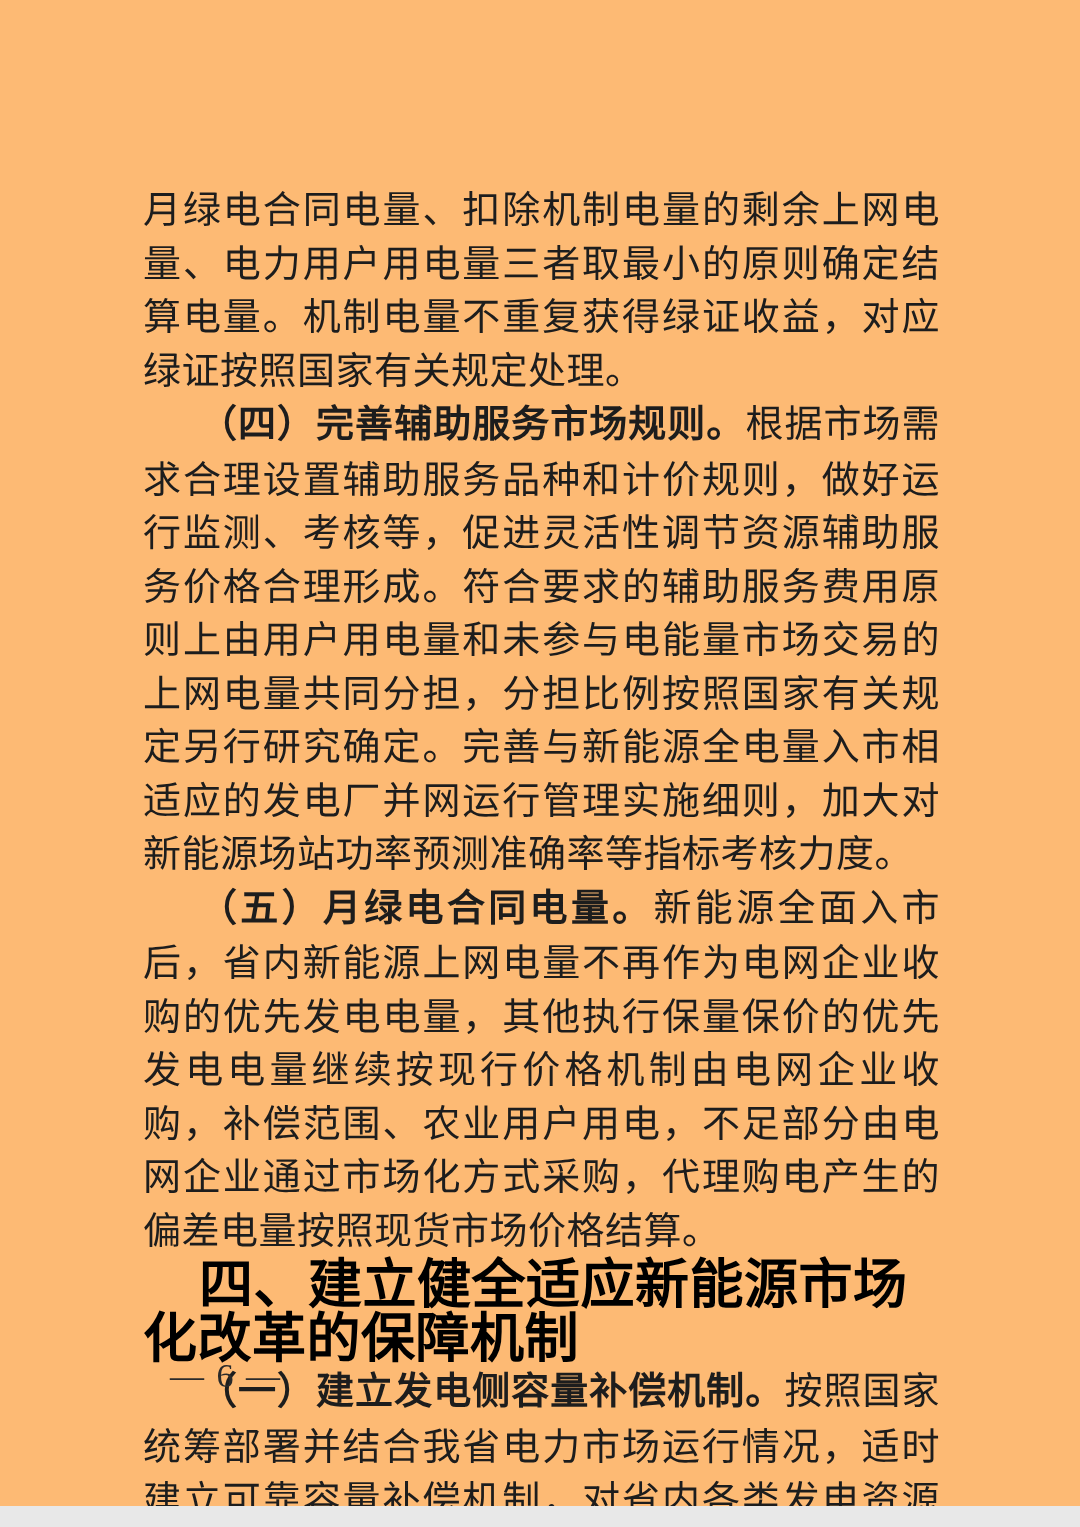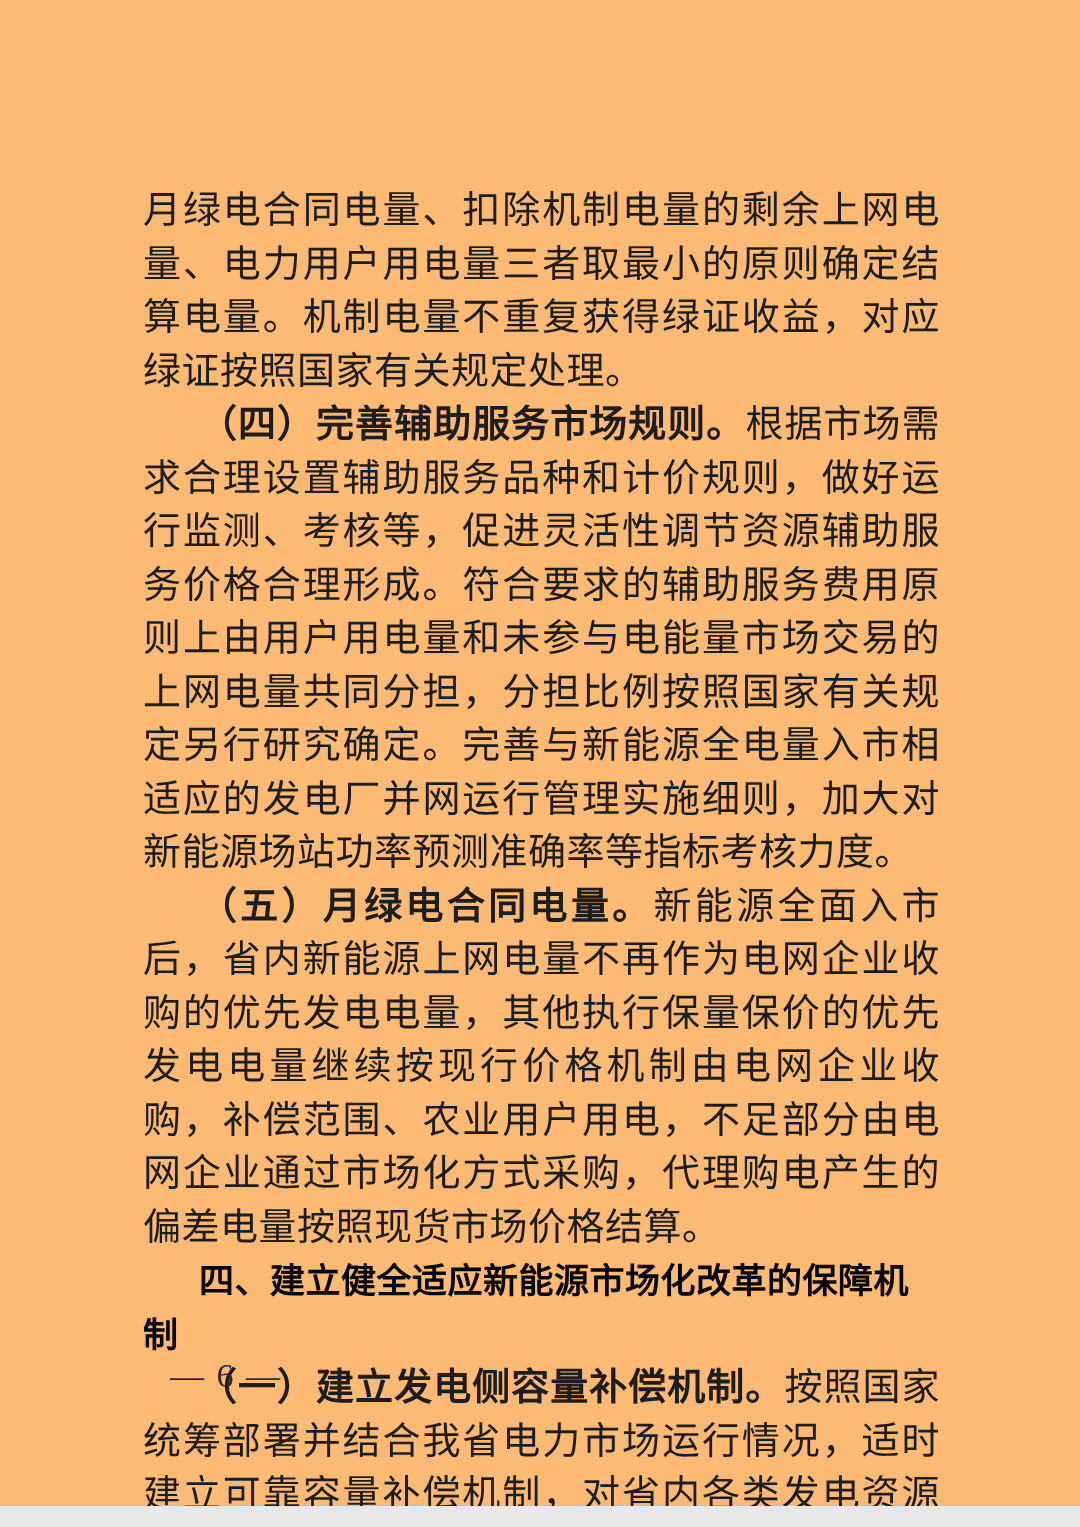--- a/index.html
+++ b/index.html
@@ -30,27 +30,28 @@
     text-align: justify;
     text-justify: inter-character;
     letter-spacing: 0.5px;
     word-break: break-all;
   }
   .para.indent {
     text-indent: 56px;
   }
   .lead {
     font-weight: bold;
+    font-family: Liberation Mono, monospace;
   }
   .section-heading {
     margin: 0;
     font-family: "Liberation Sans", "DejaVu Sans", sans-serif;
     font-weight: bold;
     color: #000000;
-    font-size: 35px;
+    font-size: 54px;
     line-height: 53.5px;
     text-indent: 56px;
     letter-spacing: 0.5px;
   }
   .page-number {
     position: absolute;
     left: 170px;
     top: 1356px;
     font-size: 34px;
     line-height: 40px;

